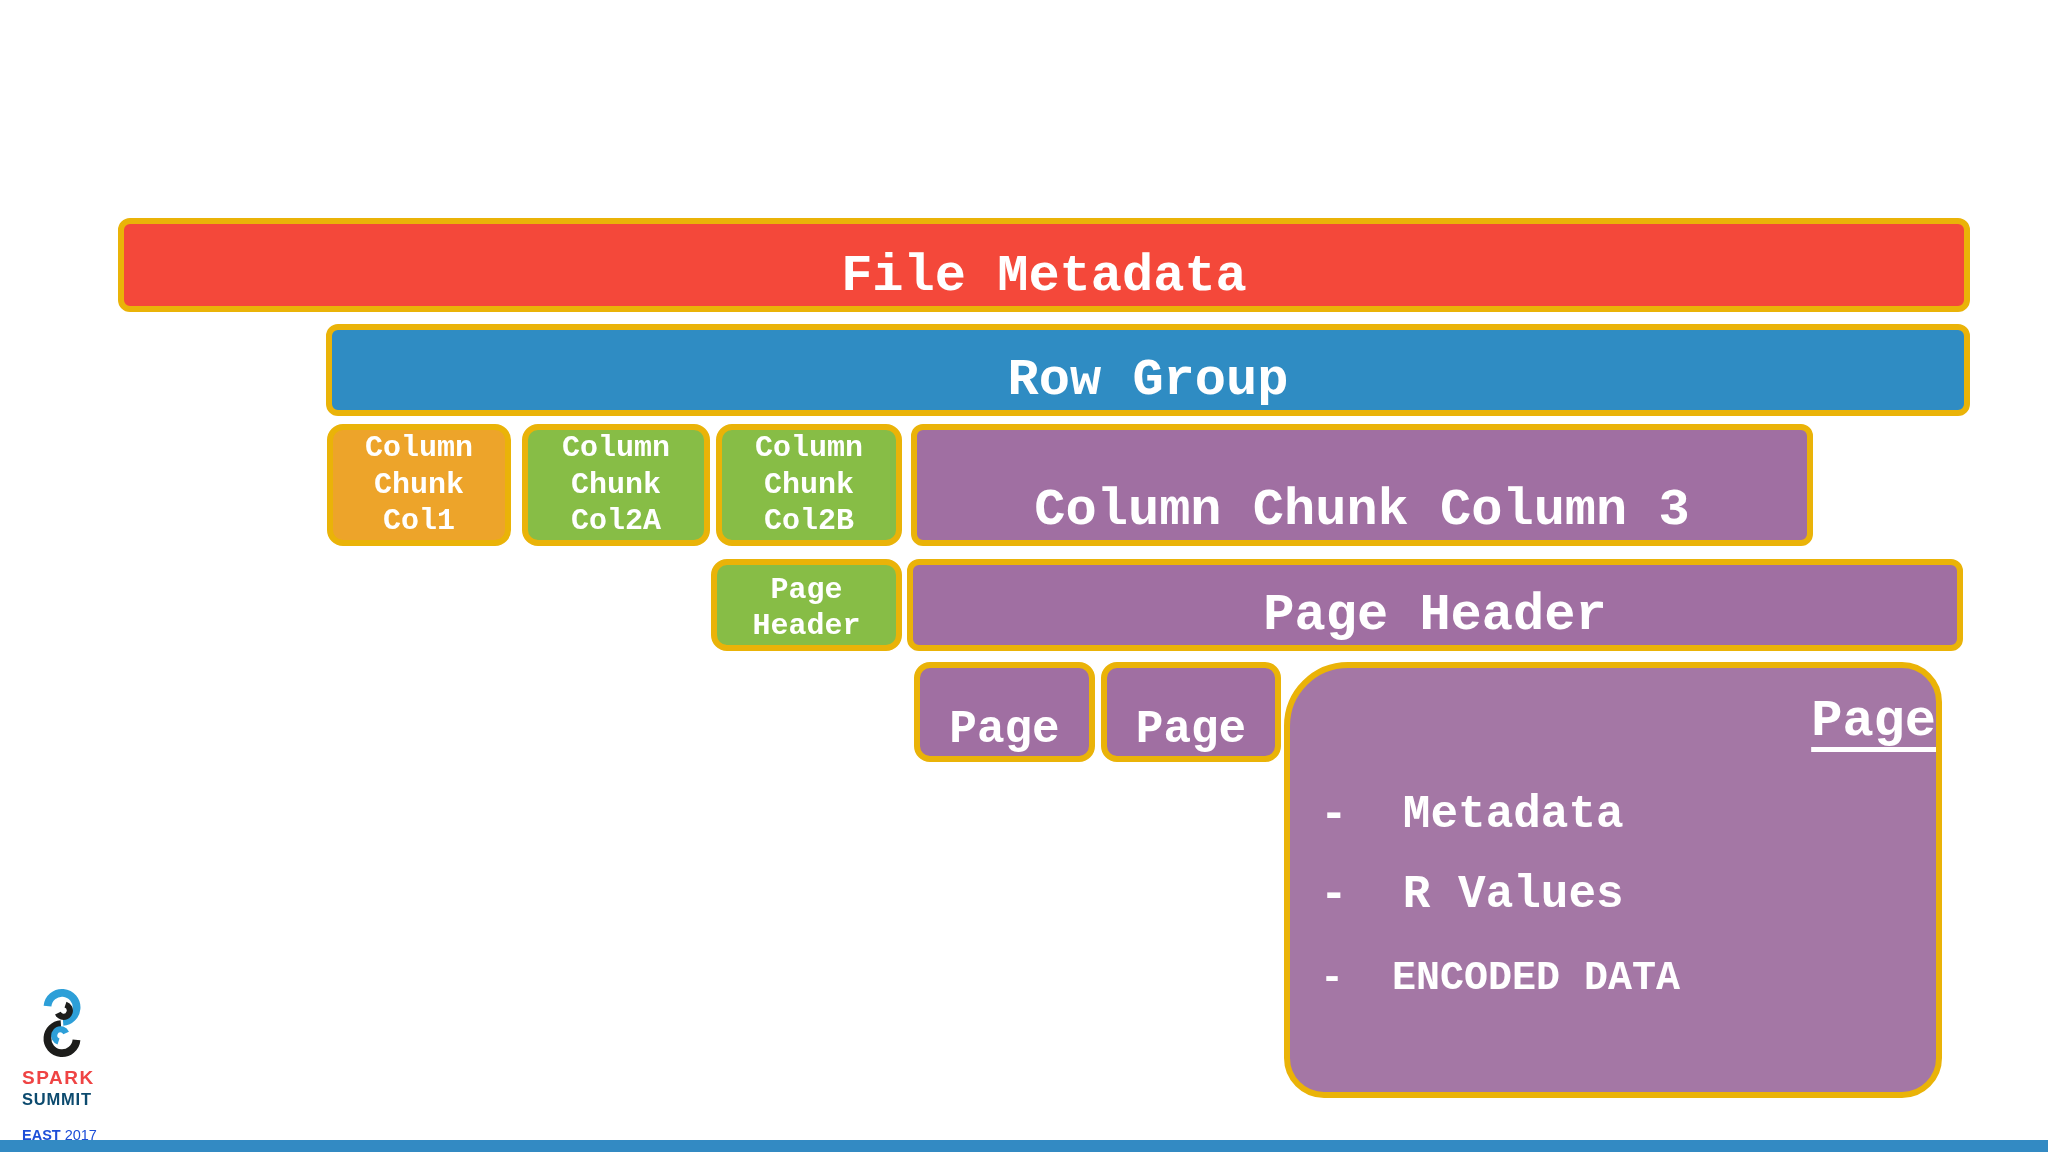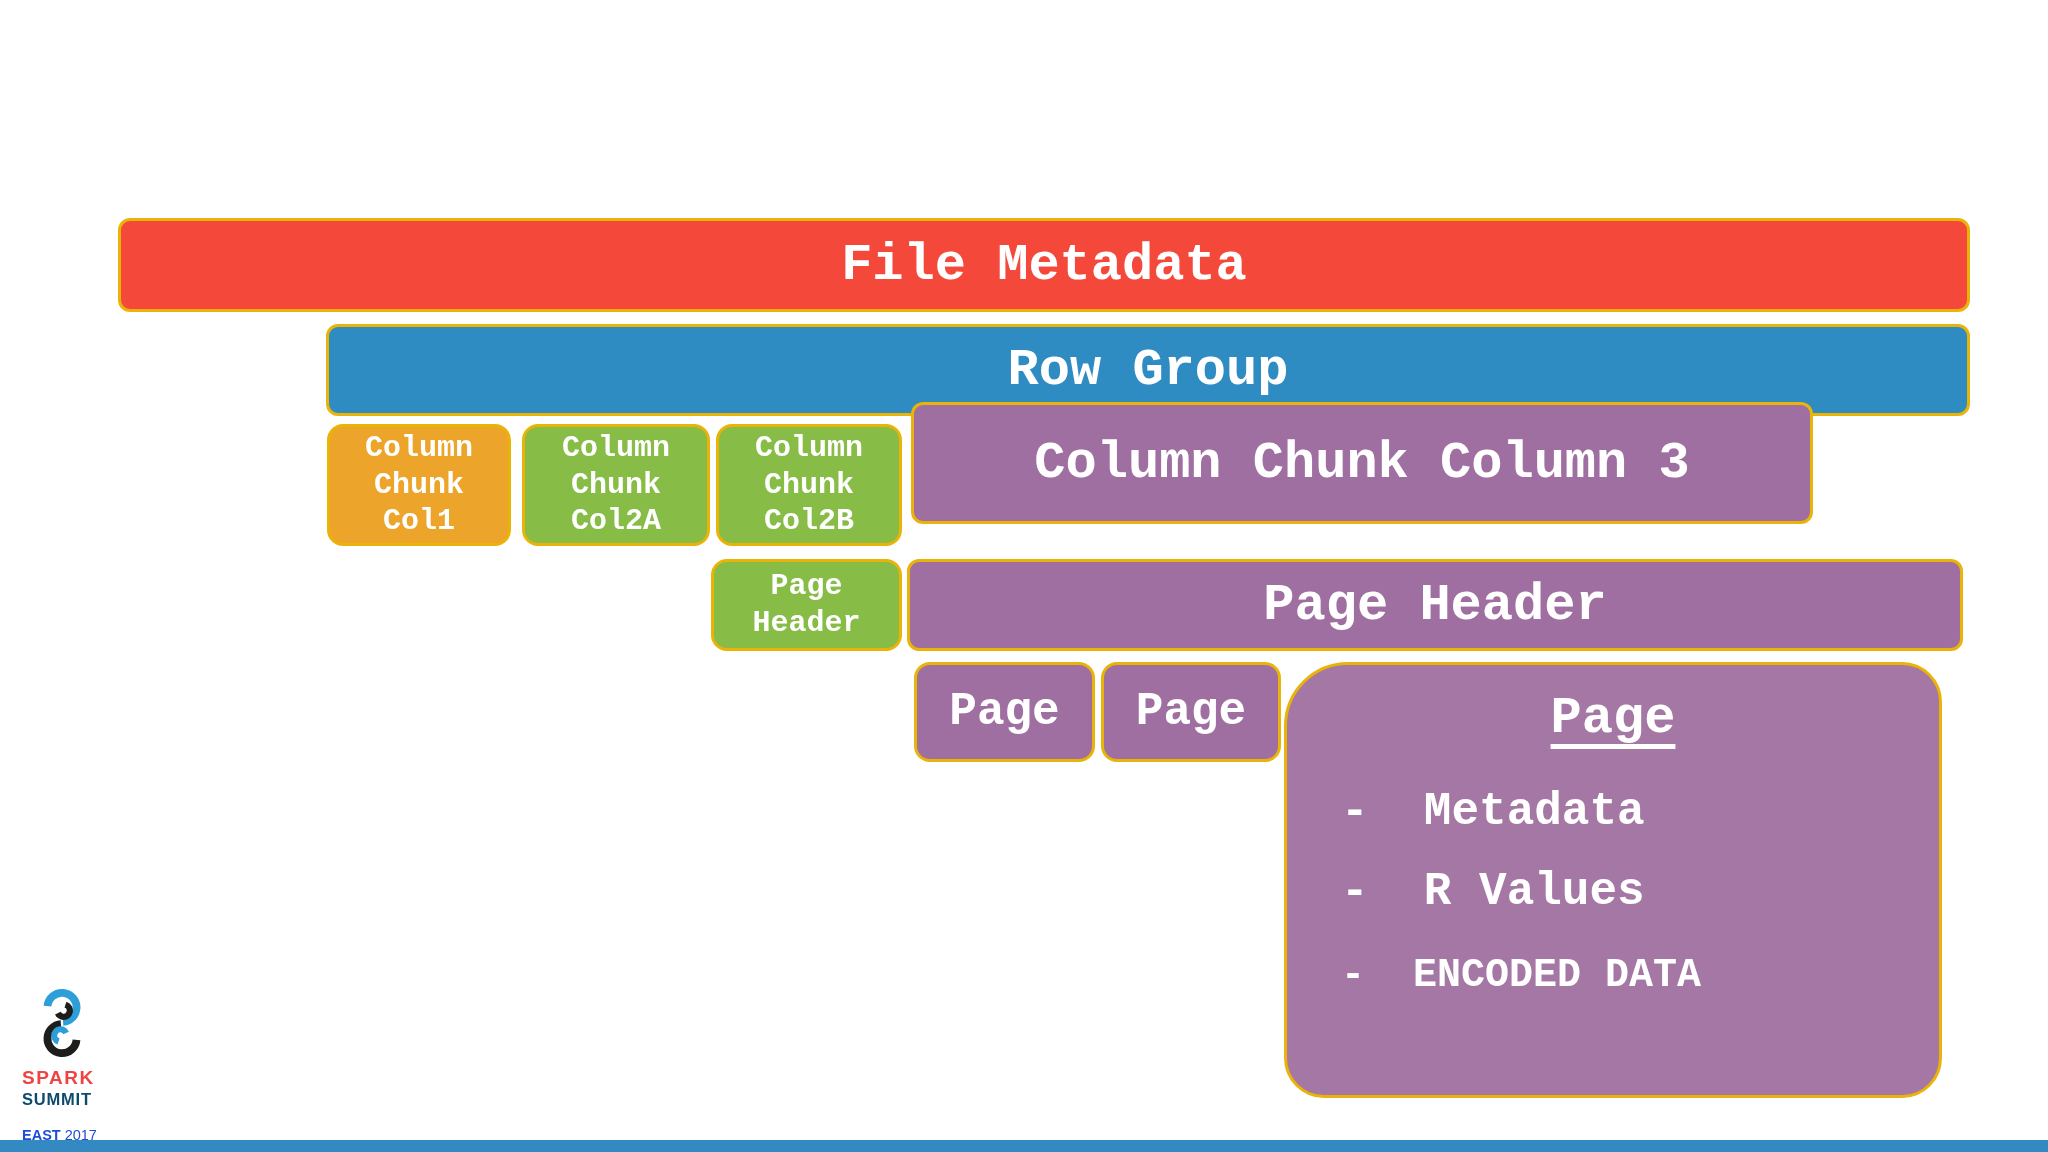--- a/index.html
+++ b/index.html
@@ -6,22 +6,22 @@
   .slide{position:relative;width:2048px;height:1152px;background:#ffffff;overflow:hidden;}
 
   .title{
     position:absolute;left:94px;top:76px;margin:0;
     font-family:"Liberation Sans",sans-serif;font-weight:bold;
     font-size:77px;color:#3d90c7;letter-spacing:0;white-space:nowrap;
   }
 
   .box{
     position:absolute;box-sizing:border-box;
-    border:3px solid #eab308;border-radius:16px;
-    display:flex;align-items:center;justify-content:center;
+    border:6px solid #eab308;border-radius:16px;
+    display:flex;align-items:flex-end;justify-content:center;
     color:#ffffff;text-align:center;
     font-family:"Liberation Mono","DejaVu Sans Mono",monospace;font-weight:700;
   }
   .bar{border-radius:12px;}
   .red{background:#f4483a;}
   .blue{background:#2f8cc3;}
   .orange{background:#eda42a;}
   .green{background:#87bd46;}
   .purple{background:#a06fa2;}
 
@@ -37,21 +37,21 @@
   }
   .pd-title{
     font-size:52px;font-weight:700;margin-top:24px;
     text-decoration:underline;text-decoration-thickness:5px;text-underline-offset:12px;
   }
   .pd-items{
     align-self:stretch;text-align:left;
     padding-left:30px;margin-top:24px;
     display:flex;flex-direction:column;
   }
-  .pd-item{font-size:46px;line-height:80px;white-space:pre;margin-left:24px;}
+  .pd-item{font-size:46px;line-height:80px;white-space:pre;}
   .pd-item.emphasis{font-size:40px;line-height:88px;}
 
   .logo{position:absolute;left:22px;top:984px;width:170px;font-family:"Liberation Sans",sans-serif;}
   .logo-swirl{display:block;margin-left:14px;width:52px;height:76px;}
   .logo-spark{font-weight:bold;font-size:19px;letter-spacing:1.5px;color:#ef4444;margin-top:7px;}
   .logo-summit{font-weight:bold;font-size:16.5px;letter-spacing:0.8px;color:#0c4a6e;margin-top:1px;}
   .logo-east{font-weight:bold;font-size:14.5px;color:#1d4ed8;margin-top:18px;}
   .logo-east .year{font-weight:400;margin-left:4px;}
 
   .footer-bar{position:absolute;left:0;top:1140px;width:2048px;height:12px;background:#338ac3;}
@@ -82,21 +82,21 @@
 Chunk
 Col2A</span>
   </div>
 
   <div class="box green" style="left:716px;top:424px;width:186px;height:122px">
     <span class="f30 ml">Column
 Chunk
 Col2B</span>
   </div>
 
-  <div class="box bar purple" style="left:911px;top:402px;width:902px;height:122px">
+  <div class="box bar purple" style="left:911px;top:424px;width:902px;height:122px">
     <span class="f52">Column Chunk Column 3</span>
   </div>
 
   <div class="box green" style="left:711px;top:559px;width:191px;height:92px">
     <span class="f30 ml">Page
 Header</span>
   </div>
 
   <div class="box bar purple" style="left:907px;top:559px;width:1056px;height:92px">
     <span class="f52">Page Header</span>

